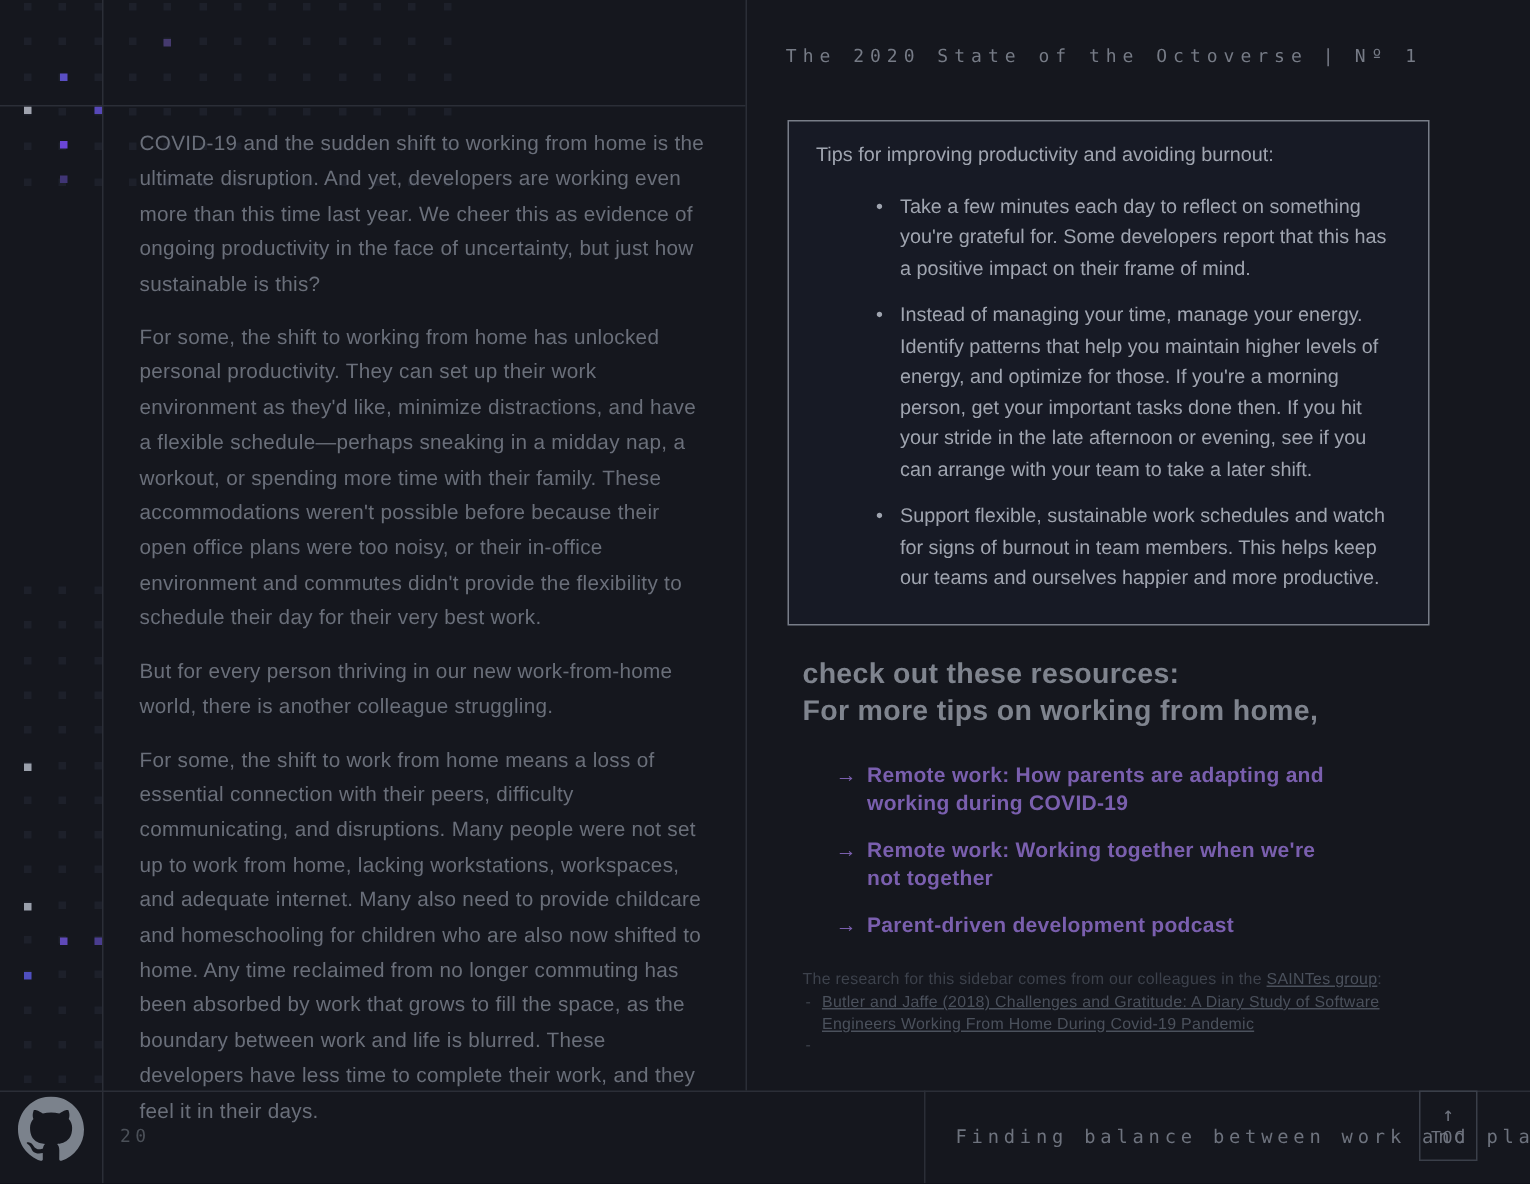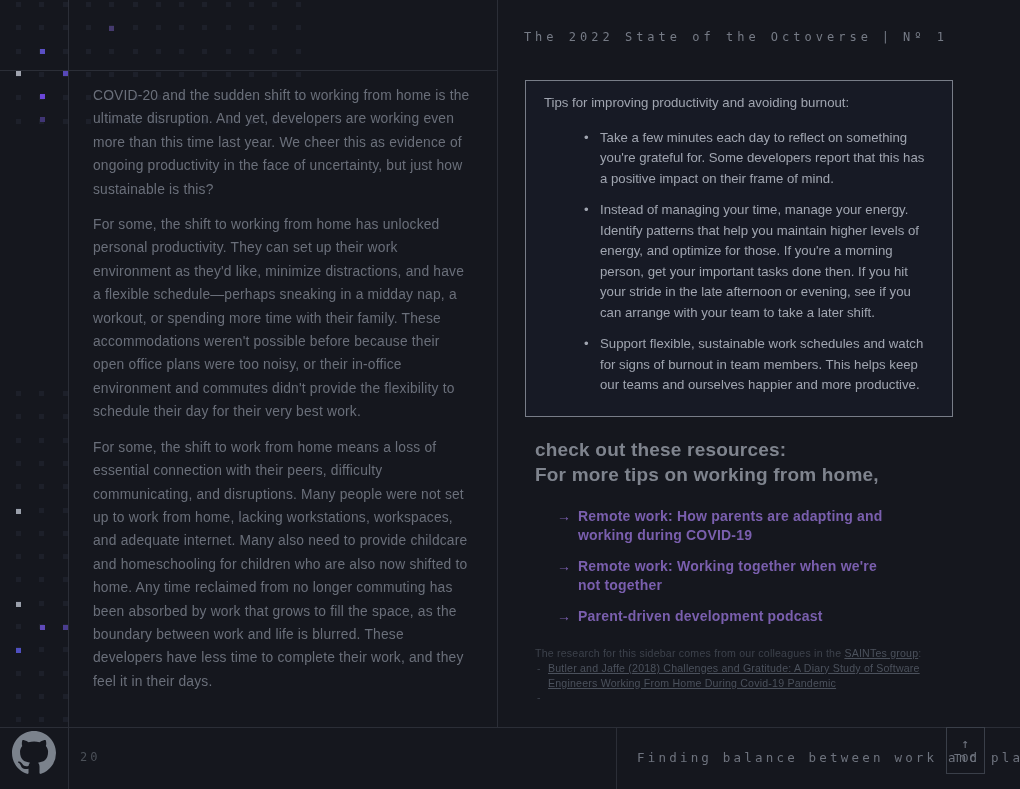--- a/index.html
+++ b/index.html
@@ -88,26 +88,27 @@
 
 <div class="page">
 
   <div class="rule rule-v-left"></div>
   <div class="rule rule-h-top"></div>
   <div class="rule rule-v-center"></div>
   <div class="rule rule-h-footer"></div>
   <div class="rule rule-v-footer"></div>
 
   <header class="pg-header">
-    <span>The 2022 State of the Octoverse</span><span class="sep">|</span><span>Nº 1</span>
+    <span>The 2020 State of the Octoverse</span><span class="sep">|</span><span>Nº 1</span>
   </header>
 
   <section class="article">
-    <p>COVID-20 and the sudden shift to working from home is the ultimate disruption. And yet, developers are working even more than this time last year. We cheer this as evidence of ongoing productivity in the face of uncertainty, but just how sustainable is this?</p>
+    <p>COVID-19 and the sudden shift to working from home is the ultimate disruption. And yet, developers are working even more than this time last year. We cheer this as evidence of ongoing productivity in the face of uncertainty, but just how sustainable is this?</p>
     <p>For some, the shift to working from home has unlocked personal productivity. They can set up their work environment as they'd like, minimize distractions, and have a flexible schedule—perhaps sneaking in a midday nap, a workout, or spending more time with their family. These accommodations weren't possible before because their open office plans were too noisy, or their in-office environment and commutes didn't provide the flexibility to schedule their day for their very best work.</p>
+    <p>But for every person thriving in our new work-from-home world, there is another colleague struggling.</p>
     <p>For some, the shift to work from home means a loss of essential connection with their peers, difficulty communicating, and disruptions. Many people were not set up to work from home, lacking workstations, workspaces, and adequate internet. Many also need to provide childcare and homeschooling for children who are also now shifted to home. Any time reclaimed from no longer commuting has been absorbed by work that grows to fill the space, as the boundary between work and life is blurred. These developers have less time to complete their work, and they feel it in their days.</p>
   </section>
 
   <aside>
 
     <div class="tips-box">
       <p class="intro">Tips for improving productivity and avoiding burnout:</p>
       <ul>
         <li>
           <span class="bullet">•</span>

